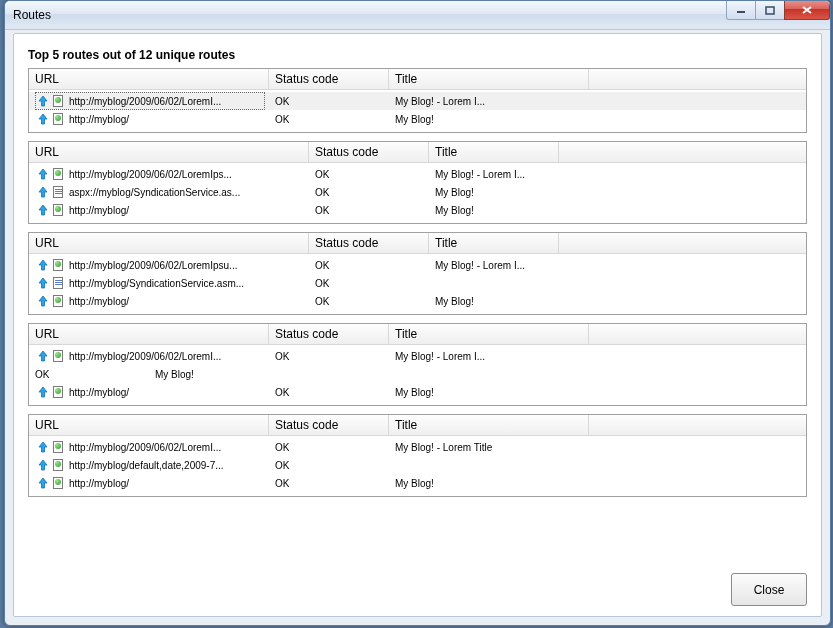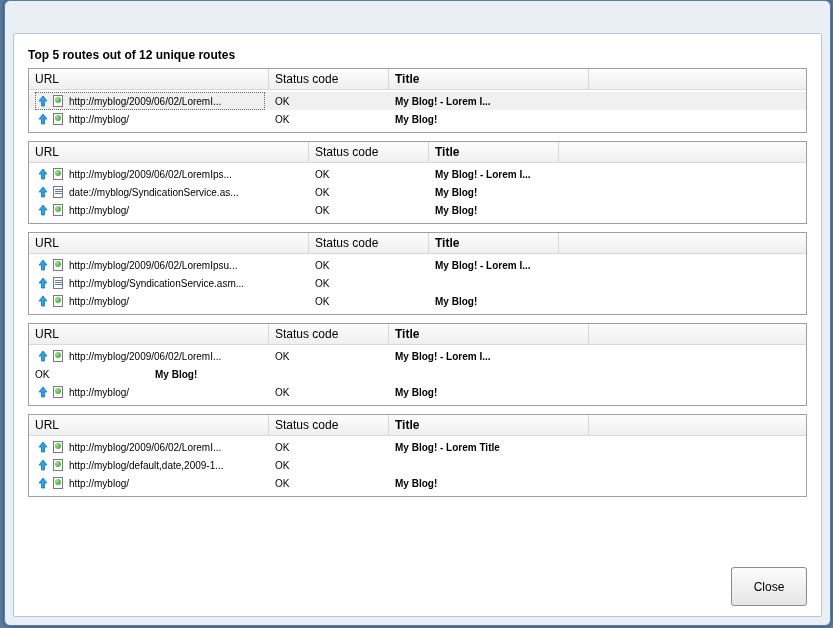--- a/index.html
+++ b/index.html
@@ -115,21 +115,21 @@
     color: #000;
     font-size: 12px;
     box-sizing: border-box;
     height: 100%;
     display: flex;
     align-items: center;
   }
   .col-url   { flex: 0 0 240px; }
   .col-url.wide { flex: 0 0 280px; }
   .col-stat  { flex: 0 0 120px; }
-  .col-title { flex: 0 0 200px; font-weight: bold; }
+  .col-title { flex: 0 0 200px; }
   .col-title.narrow { flex: 0 0 130px; }
   .col-rest  { flex: 1; }
   .grid-header .col-rest { border-right: none; }
 
   .rows { padding: 2px 0 4px 0; }
   .row {
     height: 18px;
     padding: 0 2px;
   }
   .row.selected .cell-url-inner {
@@ -192,35 +192,55 @@
       linear-gradient(#5a7fbf,#5a7fbf) 0 4px /7px 1px no-repeat;
   }
 
   .footer {
     display: flex;
     justify-content: flex-end;
     padding-top: 12px;
   }
   .btn {
     min-width: 76px;
-    height: 39px;
+    height: 33px;
     border: 1px solid #8b8b8b;
     border-radius: 3px;
     background: linear-gradient(to bottom, #fcfcfc, #e6e6e6);
     font-size: 12px;
     color: #000;
     cursor: pointer;
     padding: 0 14px;
   }
   .underline-c::first-letter { text-decoration: underline; }
 </style>
 </head>
 <body>
 
 <div class="window">
+  <div class="titlebar">
+    <span class="title">Routes</span>
+    <div class="win-controls">
+      <div class="win-btn min">
+        <svg width="10" height="8">
+            <rect x="1" y="5" width="8" height="2" fill="#3a4b63"></rect>
+          </svg>
+      </div>
+      <div class="win-btn max">
+        <svg width="10" height="9">
+            <rect x="1" y="1" width="8" height="7" fill="none" stroke="#3a4b63" stroke-width="1.5"></rect>
+          </svg>
+      </div>
+      <div class="win-btn close">
+        <svg width="12" height="10">
+            <path d="M2 2 L10 8 M10 2 L2 8" stroke="#fff" stroke-width="2"></path>
+          </svg>
+      </div>
+    </div>
+  </div>
 
   <div class="client">
     <div class="heading">Top 5 routes out of 12 unique routes</div>
 
     <div class="groups" id="groups">
         <div class="group">
           <div class="grid-header">
             <div class="col col-url">URL</div>
             <div class="col col-stat">Status code</div>
             <div class="col col-title">Title</div>
@@ -291,21 +311,21 @@
             <div class="row">
               <div class="cell col-url wide">
                 <div class="cell-url-inner">
                   <svg class="arrow-icon" viewBox="0 0 12 12">
                     <path d="M6 1 L10 6 L7.5 6 L7.5 11 L4.5 11 L4.5 6 L2 6 Z" fill="#2aa3e8" stroke="#1672ad" stroke-width="0.8"></path>
                   </svg>
                   <span class="page-icon feed">
                     <span class="sheet"></span>
                     <span class="bars"></span>
                   </span>
-                  <span class="url-text">date://myblog/SyndicationService.as...</span>
+                  <span class="url-text">aspx://myblog/SyndicationService.as...</span>
                 </div>
               </div>
               <div class="cell col-stat">OK</div>
               <div class="cell col-title narrow">My Blog!</div>
               <div class="cell col-rest"></div>
             </div>
             <div class="row">
               <div class="cell col-url wide">
                 <div class="cell-url-inner">
                   <svg class="arrow-icon" viewBox="0 0 12 12">
@@ -462,21 +482,21 @@
             <div class="row">
               <div class="cell col-url">
                 <div class="cell-url-inner">
                   <svg class="arrow-icon" viewBox="0 0 12 12">
                     <path d="M6 1 L10 6 L7.5 6 L7.5 11 L4.5 11 L4.5 6 L2 6 Z" fill="#2aa3e8" stroke="#1672ad" stroke-width="0.8"></path>
                   </svg>
                   <span class="page-icon html">
                     <span class="sheet"></span>
                     <span class="dot"></span>
                   </span>
-                  <span class="url-text">http://myblog/default,date,2009-1...</span>
+                  <span class="url-text">http://myblog/default,date,2009-7...</span>
                 </div>
               </div>
               <div class="cell col-stat">OK</div>
               <div class="cell col-rest"></div>
             </div>
             <div class="row">
               <div class="cell col-url">
                 <div class="cell-url-inner">
                   <svg class="arrow-icon" viewBox="0 0 12 12">
                     <path d="M6 1 L10 6 L7.5 6 L7.5 11 L4.5 11 L4.5 6 L2 6 Z" fill="#2aa3e8" stroke="#1672ad" stroke-width="0.8"></path>

